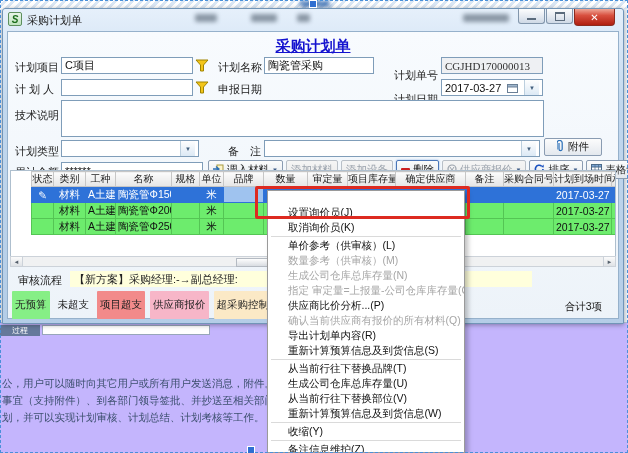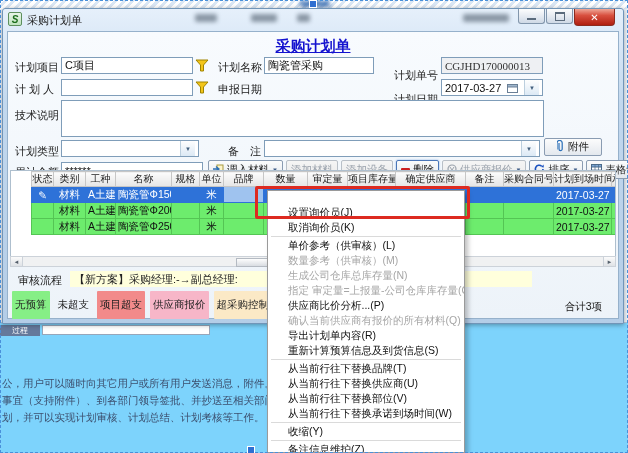--- a/index.html
+++ b/index.html
@@ -3,21 +3,21 @@
 <meta charset="utf-8">
 <style>
   html,body{margin:0;padding:0;}
   .stage{position:relative;width:628px;height:453px;overflow:hidden;background:#eef3fa;
     font-family:"Liberation Sans","DejaVu Sans",sans-serif;-webkit-font-smoothing:antialiased;}
   .abs{position:absolute;}
   
   .bg-top{left:0;top:0;width:628px;height:9px;
     background:repeating-linear-gradient(135deg,#ffffff 0 3px,#dbe7f4 3px 6px);}
   .bg-blob{filter:blur(2px);border-radius:2px;}
-  .bg-page{left:0;top:322px;width:628px;height:131px;background:#7dd3fc;border-top:1px solid #b9c6d8;}
+  .bg-page{left:0;top:322px;width:628px;height:131px;background:#c4b5fd;border-top:1px solid #b9c6d8;}
   .bg-tab{left:0;top:2px;width:40px;height:11px;background:#65799b;color:#fff;font-size:8px;
     display:flex;align-items:center;justify-content:center;}
   .bg-input{left:42px;top:2px;width:168px;height:10px;background:#fff;border:1px solid #97a6ba;box-sizing:border-box;}
   .bg-lines{left:2px;top:52px;font-size:10.5px;line-height:17px;color:#3c4f6e;white-space:nowrap;}
   
   .window{left:2px;top:8px;width:620px;height:314px;border:1px solid #7195b8;border-radius:3px 3px 0 0;
     background:linear-gradient(#e6f0fb,#c2d8ee 30%,#b4cde7);box-shadow:0 1px 5px rgba(0,0,0,.35);}
   .titlebar{position:absolute;left:0;top:0;right:0;height:21px;}
   .tb-icon{left:5px;top:3px;width:14px;height:14px;background:linear-gradient(#e8f4e8,#bfe3bf);
     border:1px solid #5d8f5d;border-radius:2px;color:#1c6e1c;font-size:10px;font-weight:bold;font-style:italic;
@@ -366,23 +366,23 @@
     <div class="mi">单价参考（供审核）(L)</div>
     <div class="mi dis">数量参考（供审核）(M)</div>
     <div class="mi dis">生成公司仓库总库存量(N)</div>
     <div class="mi dis">指定 审定量=上报量-公司仓库库存量(O)</div>
     <div class="mi">供应商比价分析...(P)</div>
     <div class="mi dis">确认当前供应商有报价的所有材料(Q)</div>
     <div class="mi">导出计划单内容(R)</div>
     <div class="mi">重新计算预算信息及到货信息(S)</div>
     <div class="msep"></div>
     <div class="mi">从当前行往下替换品牌(T)</div>
-    <div class="mi">从当前行往下替换供应商(U)</div>
+    <div class="mi">生成公司仓库总库存量(U)</div>
     <div class="mi">从当前行往下替换部位(V)</div>
-    <div class="mi">从当前行往下替换承诺到场时间(W)</div>
+    <div class="mi">重新计算预算信息及到货信息(W)</div>
     <div class="msep"></div>
     <div class="mi">收缩(Y)</div>
     <div class="msep"></div>
     <div class="mi">备注信息维护(Z)</div>
   </div>
 
   <div class="abs anno"></div>
 
   <div class="abs marquee"></div>
   <div class="abs handle" style="left:309px;top:0;"></div>

